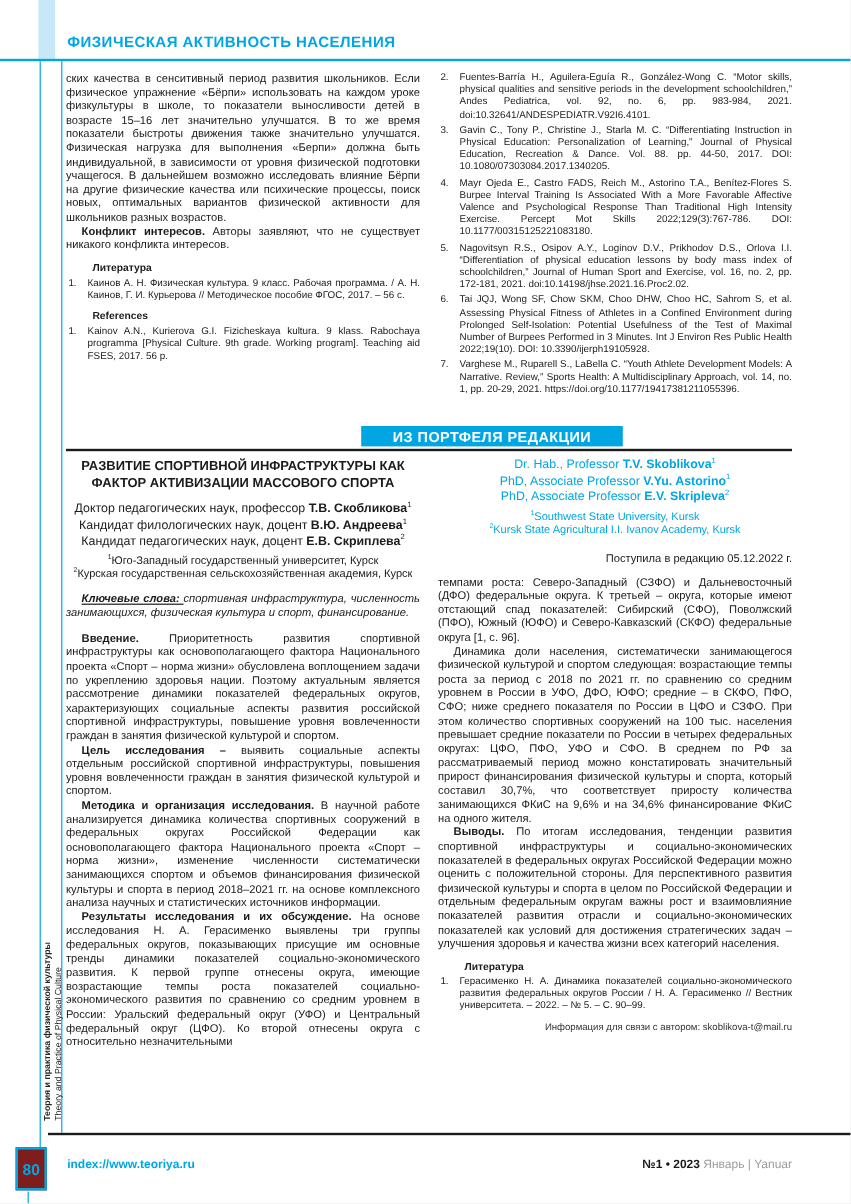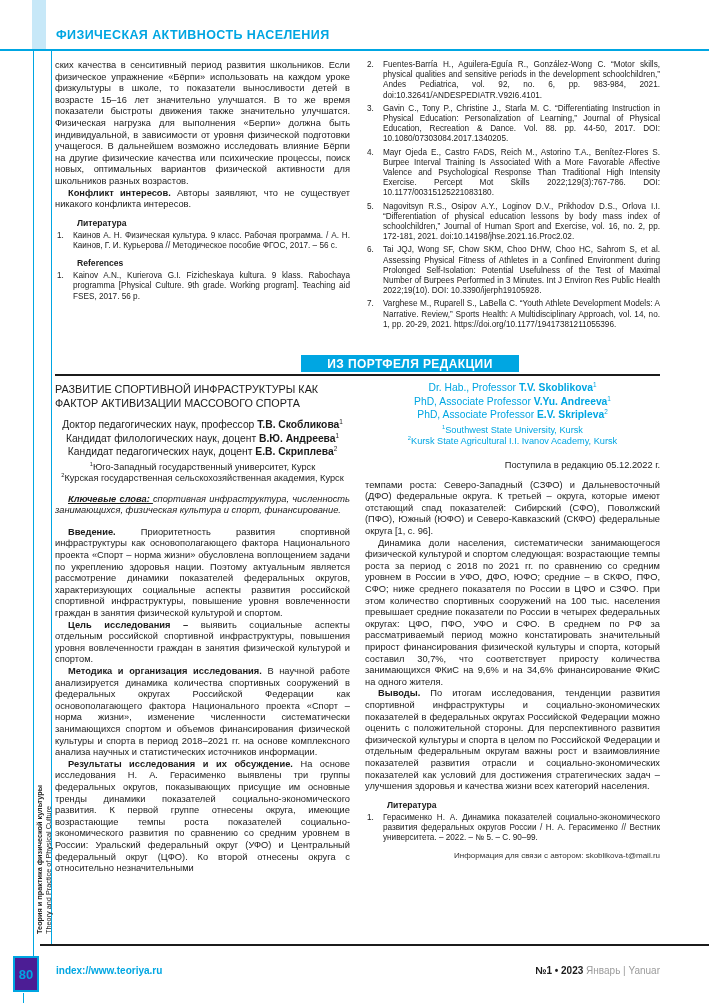--- a/index.html
+++ b/index.html
@@ -36,34 +36,34 @@
   .ref-heading{font-weight:bold;font-size:8.6px;margin:7px 0 3px 22px;}
   .ref{display:flex;font-size:8.2px;line-height:10.2px;margin:0 0 3px 0;}
   .ref-num{flex:0 0 16px;padding-left:2px;}
   .ref-text{flex:1;text-align:justify;}
   
   .section-banner{position:absolute;left:270px;top:355px;width:218px;height:17px;
     background:#00a6e2;color:#ffffff;font-weight:bold;font-size:12px;letter-spacing:.4px;
     display:flex;align-items:center;justify-content:center;margin-left:31px;}
   .banner-rule{position:absolute;left:55px;top:374px;width:605px;height:1.5px;background:#1b1b1b;}
   
-  .title-ru{margin:2px 0 8px 0;font-size:10.8px;line-height:13.5px;font-weight:normal;}
+  .title-ru{margin:2px 0 8px 0;font-size:10.8px;line-height:13.5px;font-weight:bold;text-align:center;}
   .title-en{margin:2px 0 8px 0;font-size:10.5px;line-height:13.5px;font-weight:bold;
     text-align:center;color:#00a6e2;}
   .author-line{font-size:10.3px;line-height:13.5px;text-align:center;}
   .affil-line{font-size:9.2px;line-height:11.6px;text-align:center;}
   .en .author-line,.en .affil-line{color:#00a6e2;}
   .affils{margin-top:3px;}
   sup{font-size:.62em;vertical-align:super;line-height:0;}
   .udc{margin:12px 0 10px 0;font-size:9.5px;}
   .received{margin:12px 0 10px 0;font-size:9.3px;text-align:right;}
   
   .footer-rule{position:absolute;left:40px;top:944px;width:669px;height:1.5px;background:#1b1b1b;}
   .page-number-box{position:absolute;left:13px;top:956px;width:22px;height:32px;
-    background:#4c1d95;border:2px solid #00a6e2;color:#00a6e2;font-weight:bold;font-size:13px;
+    background:#7f1d1d;border:2px solid #00a6e2;color:#00a6e2;font-weight:bold;font-size:13px;
     display:flex;align-items:center;justify-content:center;}
   .footer-url{position:absolute;left:56px;top:965px;font-size:10px;font-weight:bold;
     color:#00a6e2;text-decoration:none;}
   .footer-issue{position:absolute;right:49px;top:965px;font-size:10px;text-align:right;}
   .footer-issue b{color:#1b1b1b;}
   .footer-month{color:#9b9b9b;}
   .contact-line{margin-top:8px;font-size:8px;color:#333;text-align:right;}
 </style>
 </head>
 <body>
@@ -141,21 +141,21 @@
       <p class="keywords"><b><i>Ключевые слова: </i></b><i>спортивная инфраструктура, численность занимающихся, физическая культура и спорт, финансирование.</i></p>
       <p class="body-p"><b>Введение. </b><span>Приоритетность развития спортивной инфраструктуры как основополагающего фактора Национального проекта «Спорт – норма жизни» обусловлена воплощением задачи по укреплению здоровья нации. Поэтому актуальным является рассмотрение динамики показателей федеральных округов, характеризующих социальные аспекты развития российской спортивной инфраструктуры, повышение уровня вовлеченности граждан в занятия физической культурой и спортом.</span></p>
       <p class="body-p"><b>Цель исследования – </b><span>выявить социальные аспекты отдельным российской спортивной инфраструктуры, повышения уровня вовлеченности граждан в занятия физической культурой и спортом.</span></p>
       <p class="body-p"><b>Методика и организация исследования. </b><span>В научной работе анализируется динамика количества спортивных сооружений в федеральных округах Российской Федерации как основополагающего фактора Национального проекта «Спорт – норма жизни», изменение численности систематически занимающихся спортом и объемов финансирования физической культуры и спорта в период 2018–2021 гг. на основе комплексного анализа научных и статистических источников информации.</span></p>
       <p class="body-p"><b>Результаты исследования и их обсуждение. </b><span>На основе исследования Н. А. Герасименко выявлены три группы федеральных округов, показывающих присущие им основные тренды динамики показателей социально-экономического развития. К первой группе отнесены округа, имеющие возрастающие темпы роста показателей социально-экономического развития по сравнению со средним уровнем в России: Уральский федеральный округ (УФО) и Центральный федеральный округ (ЦФО). Ко второй отнесены округа с относительно незначительными</span></p>
     </div>
 
     <div class="col en">
       <div class="authors">
         <div class="author-line"><span>Dr. Hab., Professor </span><b>T.V. Skoblikova</b><sup>1</sup></div>
-        <div class="author-line"><span>PhD, Associate Professor </span><b>V.Yu. Andreeva</b><sup>1</sup></div>
+        <div class="author-line"><span>PhD, Associate Professor </span><b>V.Yu. Astorino</b><sup>1</sup></div>
         <div class="author-line"><span>PhD, Associate Professor </span><b>E.V. Skripleva</b><sup>2</sup></div>
       </div>
       <div class="affils">
         <div class="affil-line"><sup>1</sup><span>Southwest State University, Kursk</span></div>
         <div class="affil-line"><sup>2</sup><span>Kursk State Agricultural I.I. Ivanov Academy, Kursk</span></div>
       </div>
       <div class="received">Поступила в редакцию 05.12.2022 г.</div>
       <p class="body-p no-indent"><span>темпами роста: Северо-Западный (СЗФО) и Дальневосточный (ДФО) федеральные округа. К третьей – округа, которые имеют отстающий спад показателей: Сибирский (СФО), Поволжский (ПФО), Южный (ЮФО) и Северо-Кавказский (СКФО) федеральные округа [1, с. 96].</span></p>
       <p class="body-p"><span>Динамика доли населения, систематически занимающегося физической культурой и спортом следующая: возрастающие темпы роста за период с 2018 по 2021 гг. по сравнению со средним уровнем в России в УФО, ДФО, ЮФО; средние – в СКФО, ПФО, СФО; ниже среднего показателя по России в ЦФО и СЗФО. При этом количество спортивных сооружений на 100 тыс. населения превышает средние показатели по России в четырех федеральных округах: ЦФО, ПФО, УФО и СФО. В среднем по РФ за рассматриваемый период можно констатировать значительный прирост финансирования физической культуры и спорта, который составил 30,7%, что соответствует приросту количества занимающихся ФКиС на 9,6% и на 34,6% финансирование ФКиС на одного жителя.</span></p>
       <p class="body-p"><b>Выводы. </b><span>По итогам исследования, тенденции развития спортивной инфраструктуры и социально-экономических показателей в федеральных округах Российской Федерации можно оценить с положительной стороны. Для перспективного развития физической культуры и спорта в целом по Российской Федерации и отдельным федеральным округам важны рост и взаимовлияние показателей развития отрасли и социально-экономических показателей как условий для достижения стратегических задач – улучшения здоровья и качества жизни всех категорий населения.</span></p>

